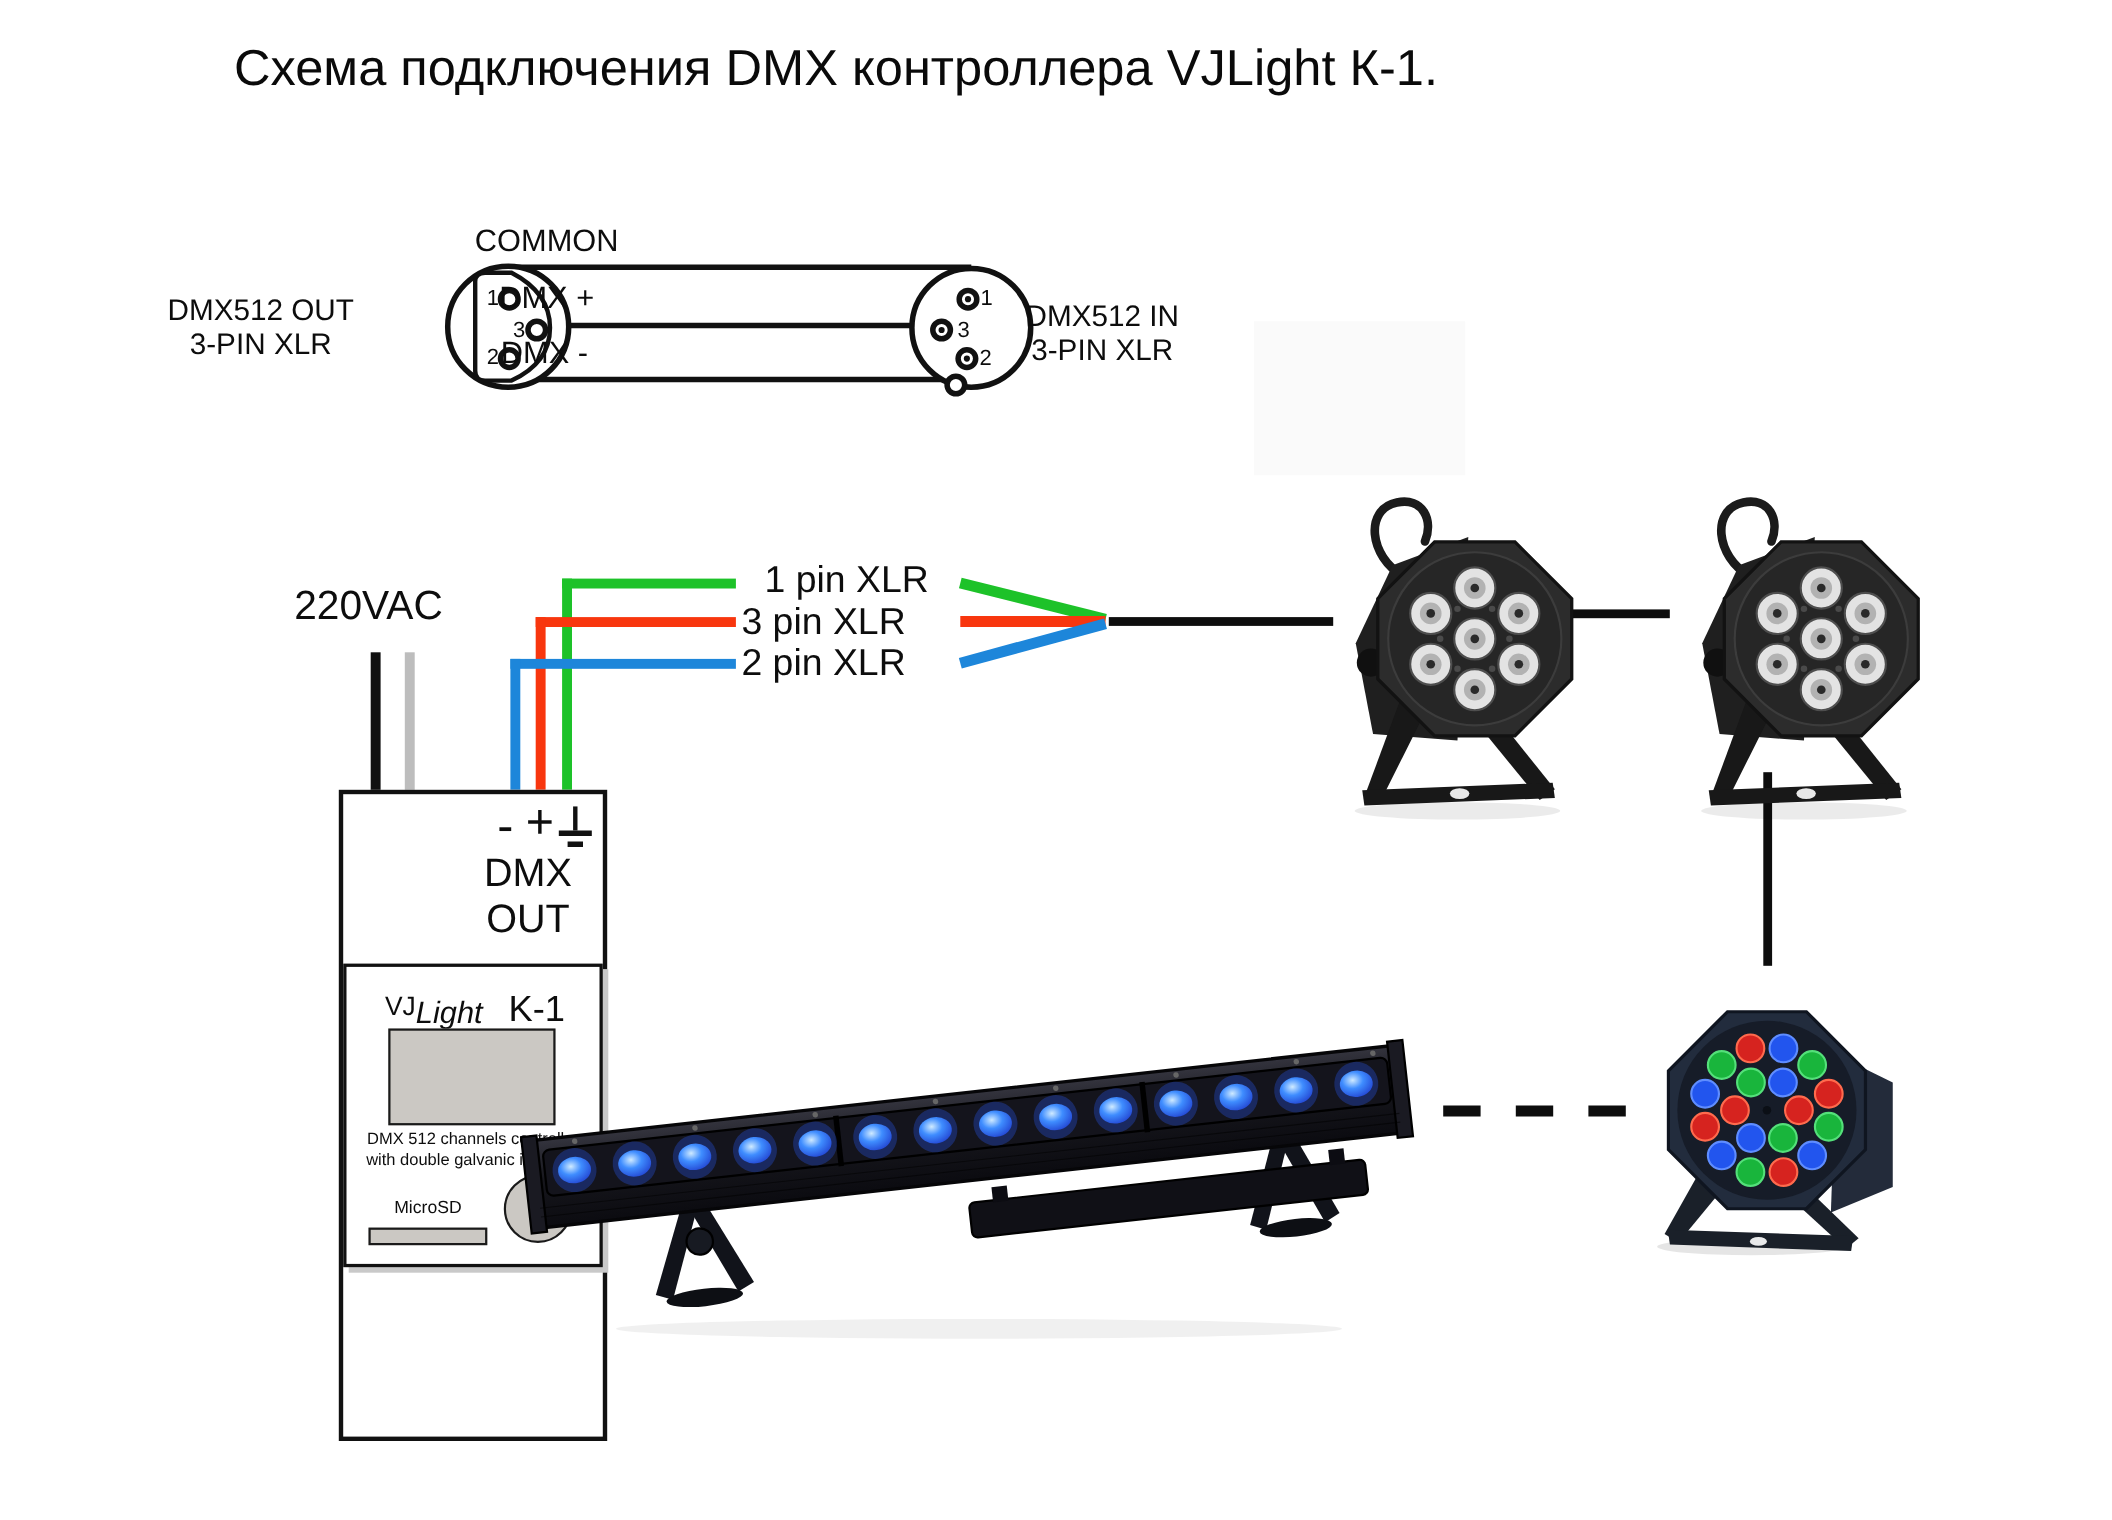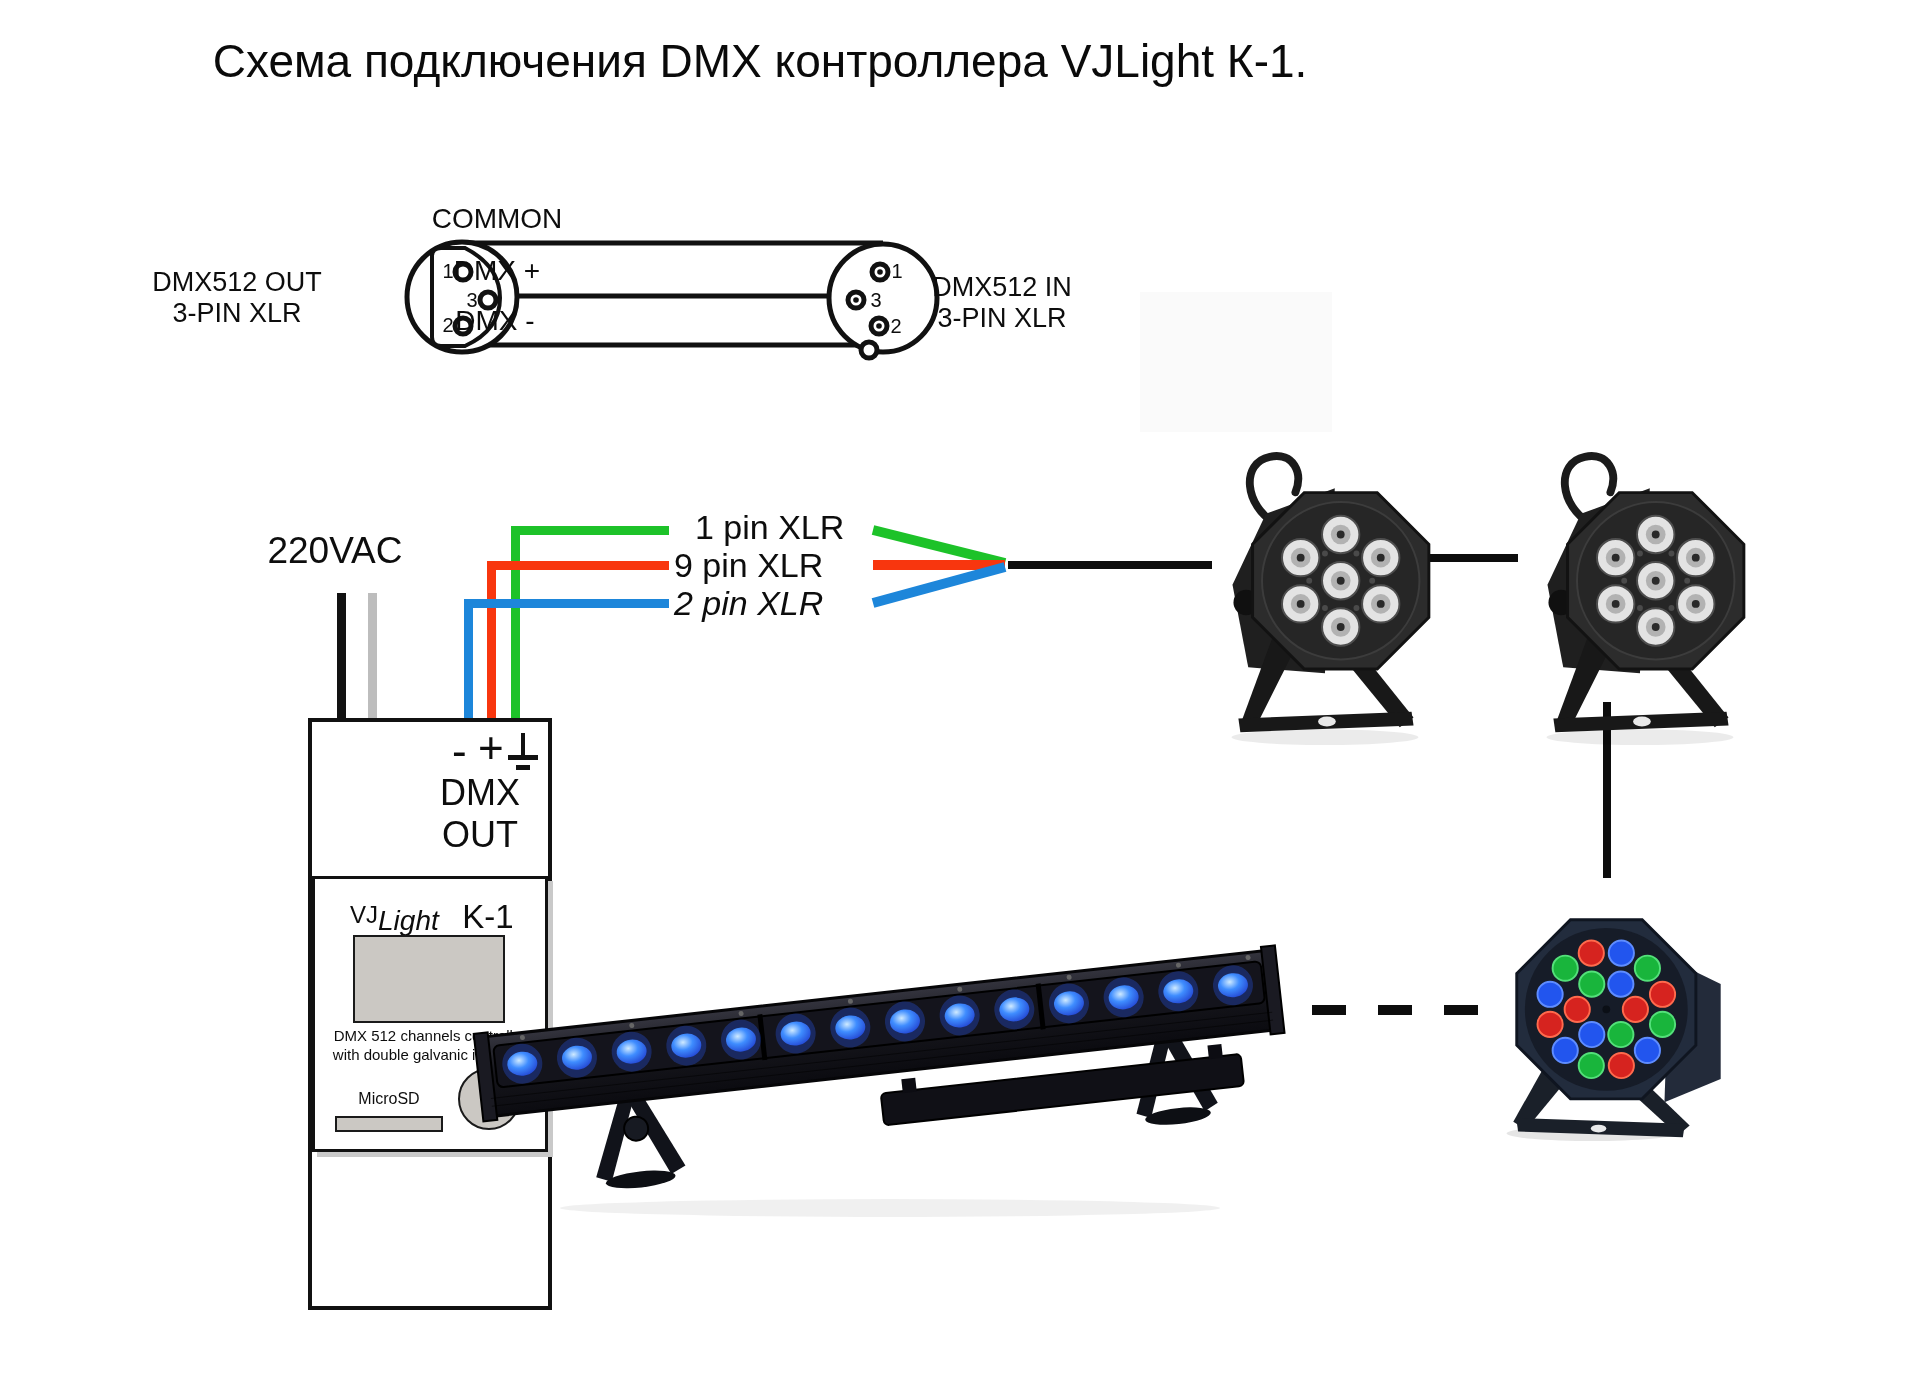--- a/index.html
+++ b/index.html
@@ -79,22 +79,22 @@
 <div class="wire" style="left: 368px; top: 593px; width: 9px; height: 126px; background: rgb(189, 189, 189);"></div>
 
 <div class="wire" style="left: 511px; top: 526px; width: 158px; height: 9px; background: rgb(29, 194, 41);"></div>
 <div class="wire" style="left: 511px; top: 526px; width: 9px; height: 192px; background: rgb(29, 194, 41);"></div>
 <div class="wire" style="left: 487px; top: 561px; width: 182px; height: 9px; background: rgb(248, 54, 14);"></div>
 <div class="wire" style="left: 487px; top: 561px; width: 9px; height: 157px; background: rgb(248, 54, 14);"></div>
 <div class="wire" style="left: 464px; top: 599px; width: 205px; height: 9px; background: rgb(29, 134, 218);"></div>
 <div class="wire" style="left: 464px; top: 599px; width: 9px; height: 119px; background: rgb(29, 134, 218);"></div>
 
 <div class="abs pin-wire-label" style="top:508px;margin-left:21px;">1 pin XLR</div>
-<div class="abs pin-wire-label" style="top:546px;">9 pin XLR</div>
-<div class="abs pin-wire-label" style="top:584px;font-style:italic;">2 pin XLR</div>
+<div class="abs pin-wire-label" style="top:546px;">3 pin XLR</div>
+<div class="abs pin-wire-label" style="top:584px;">2 pin XLR</div>
 
 <svg class="abs" style="left:865px;top:515px;" width="150" height="100">
   <line x1="8" y1="15" x2="140" y2="48" stroke-width="10" stroke="#1dc229"></line>
   <line x1="8" y1="50" x2="140" y2="50" stroke-width="10" stroke="#f8360e"></line>
   <line x1="8" y1="88" x2="140" y2="52" stroke-width="10" stroke="#1d86da"></line>
 </svg>
 
 <div class="abs" style="left: 1008px; top: 561px; width: 204px; height: 8px; background: rgb(13, 13, 13);"></div>
 <div class="abs" style="left: 1418px; top: 554px; width: 100px; height: 8px; background: rgb(13, 13, 13);"></div>
 <div class="abs" style="left: 1603px; top: 702px; width: 8px; height: 176px; background: rgb(13, 13, 13);"></div>

